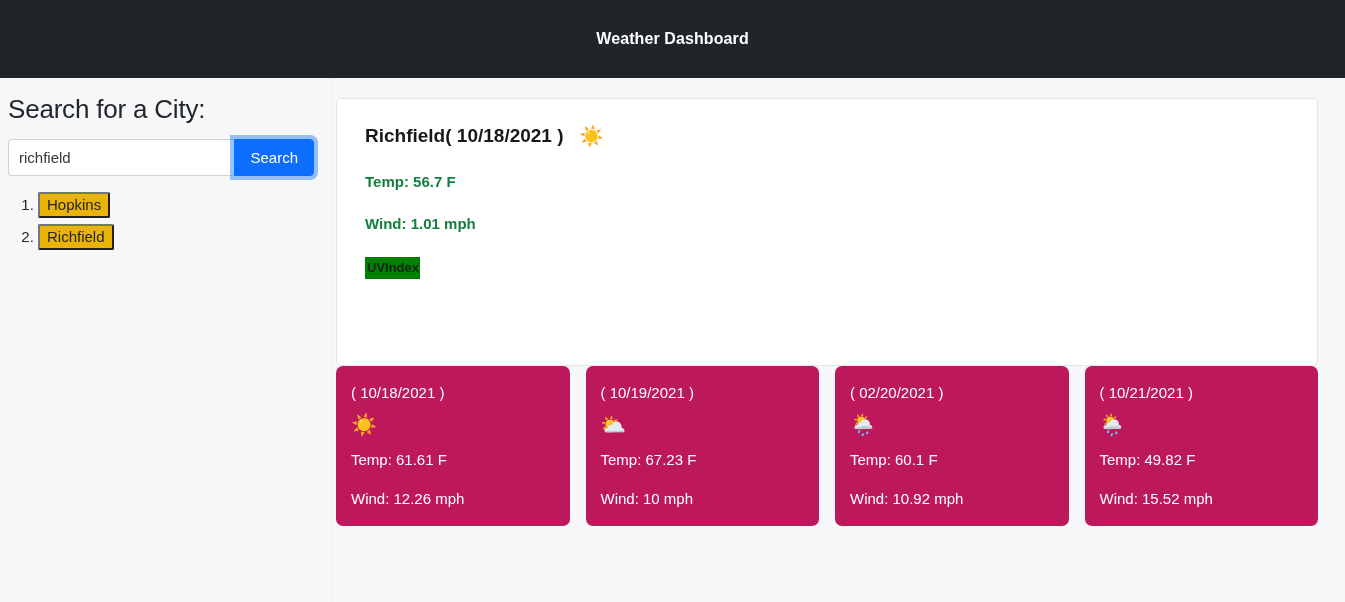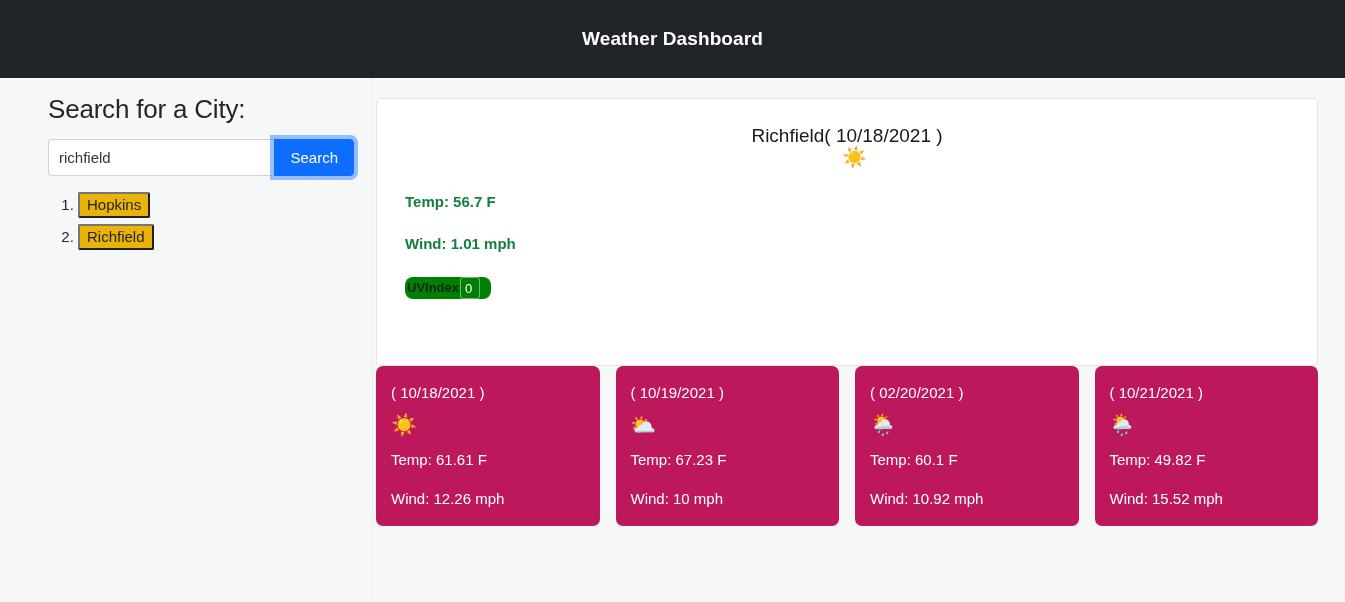--- a/index.html
+++ b/index.html
@@ -16,31 +16,30 @@
   
   .app-header {
     height: 78px;
     background: #212529;
     display: flex;
     align-items: center;
     justify-content: center;
   }
   .app-header .title {
     color: #ffffff;
-    font-size: 19px;
+    font-size: 16px;
     font-weight: bold;
     letter-spacing: .1px;
   }
 
   
   .page {
     display: flex;
     align-items: flex-start;
     height: 524px;
-    margin-left: 40px;
   }
 
   
   .sidebar {
     width: 333px;
     flex: 0 0 333px;
     height: 524px;
     padding: 16px 12px 0 8px;
     border-right: 1px solid #eceef1;
     background: #f6f7f9;
@@ -119,45 +118,45 @@
 
   .current-card {
     background: #ffffff;
     border: 1px solid #e3e5e8;
     border-radius: 5px;
     padding: 26px 28px 22px 28px;
     min-height: 268px;
   }
   .current-title {
     font-size: 19px;
-    font-weight: normal;
+    font-weight: bold;
     color: #17191c;
     margin: 0 0 26px 0;
     display: flex;
     align-items: center;
-    flex-direction: column;
   }
   .current-title .wx-icon {
     font-size: 20px;
     margin-left: 16px;
     line-height: 1;
   }
   .current-line {
     font-size: 15px;
     font-weight: bold;
     color: #15803d;
     margin-bottom: 25px;
   }
   .uv-row {
     display: inline-flex;
     align-items: stretch;
     background: #008000;
-    border-radius: 8px;
+    border-radius: 0;
     overflow: hidden;
     height: 22px;
+    flex-direction: column;
   }
   .uv-label {
     color: #15241c;
     font-size: 13px;
     font-weight: bold;
     padding: 3px 1px 3px 2px;
     line-height: 16px;
   }
   .uv-value {
     color: #ffffff;

